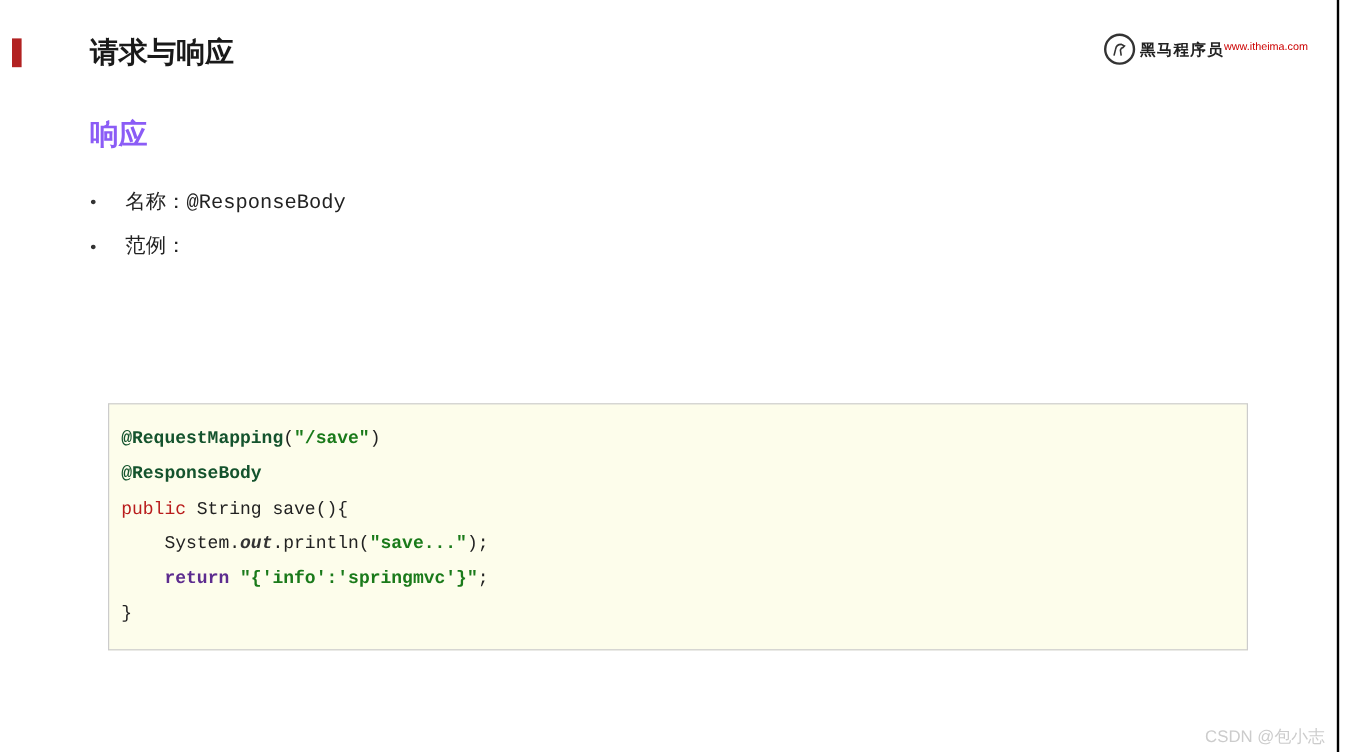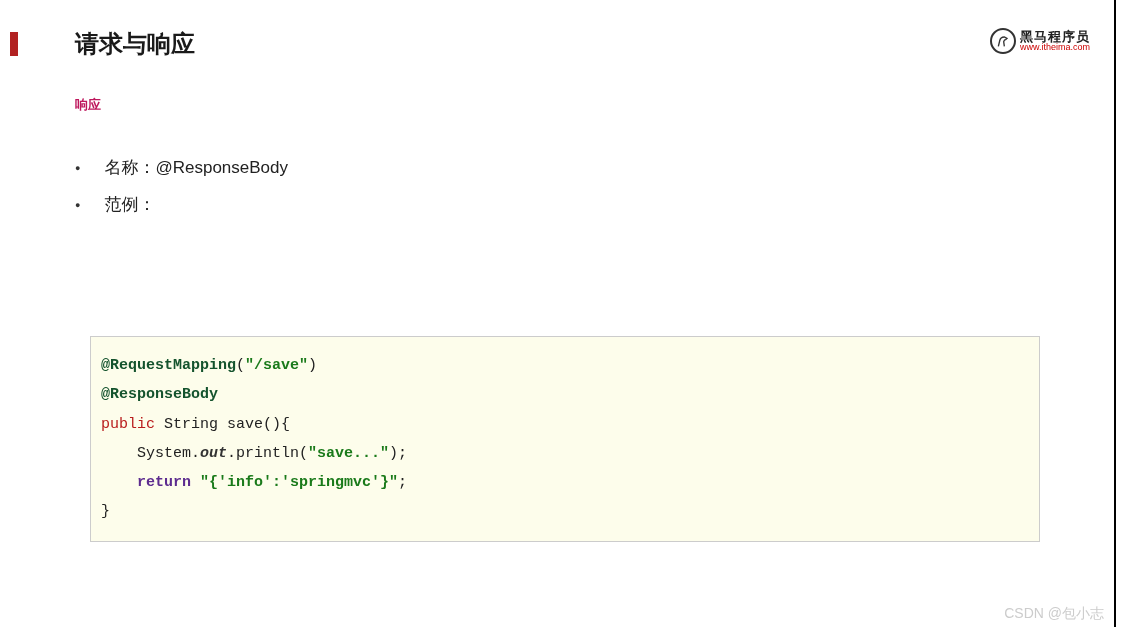--- a/index.html
+++ b/index.html
@@ -46,45 +46,46 @@
       height: 26px;
       border: 2px solid #333;
       border-radius: 50%;
       display: flex;
       align-items: center;
       justify-content: center;
     }
     .logo-circle svg { width: 16px; height: 16px; }
     .logo-text {
       display: flex;
-      flex-direction: column;
+      flex-direction: row;
       line-height: 1;
     }
     .logo-main { font-size: 13px; font-weight: bold; color: #222; letter-spacing: 1px; }
     .logo-sub { font-size: 9px; color: #c00; }
     .section-title {
       position: absolute;
       left: 75px;
       top: 96px;
-      font-size: 13px;
+      font-size: 24px;
       font-weight: bold;
-      color: #be185d;
+      color: #8b5cf6;
     }
     .bullet-list {
       position: absolute;
       left: 75px;
       top: 156px;
       list-style: none;
     }
     .bullet-list li {
       font-size: 17px;
       color: #222;
       margin-bottom: 14px;
       display: flex;
       align-items: baseline;
+      font-family: Liberation Mono, monospace;
     }
     .bullet-list li::before {
       content: "●";
       font-size: 9px;
       color: #333;
       margin-right: 24px;
       position: relative;
       top: -2px;
     }
     .highlight { color: #b22222; font-weight: bold; }

